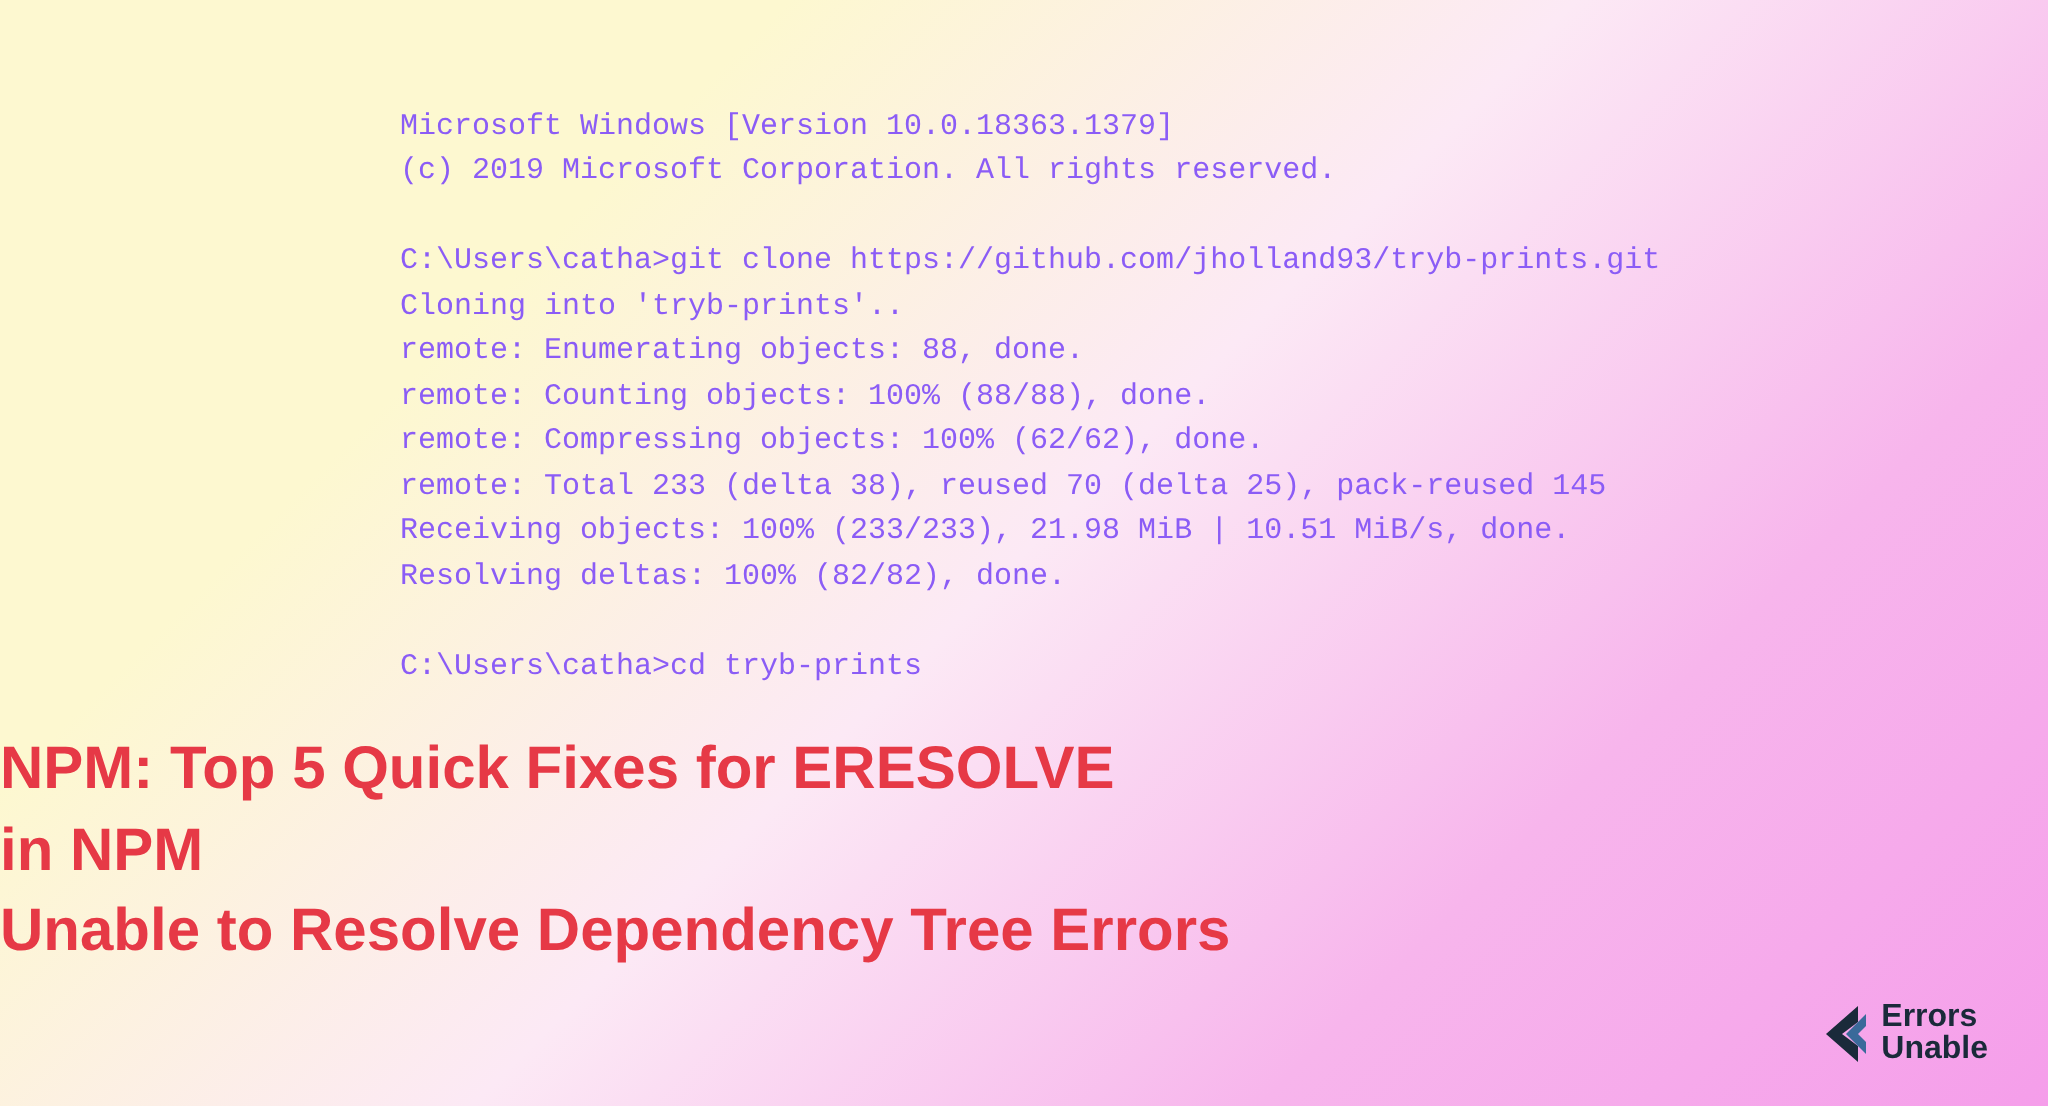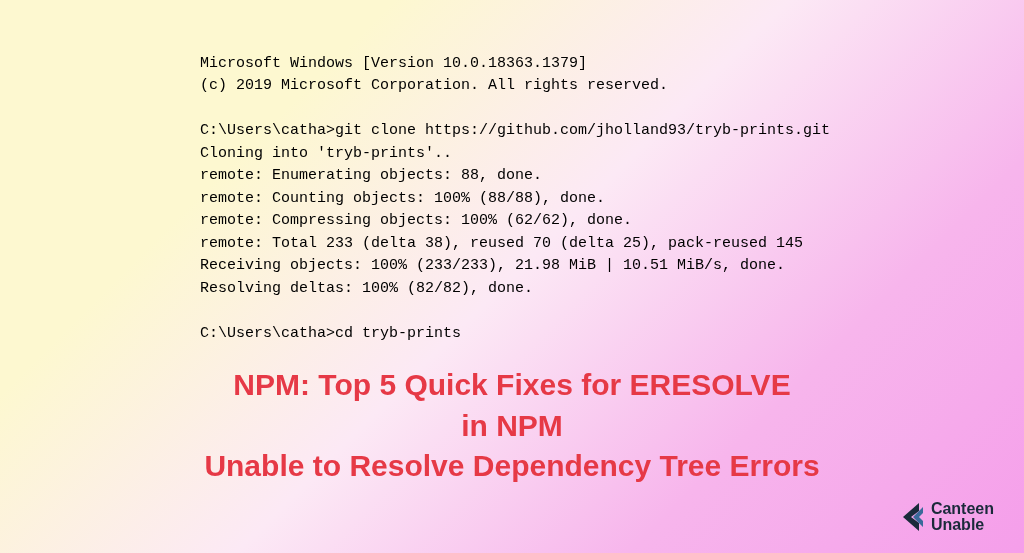--- a/index.html
+++ b/index.html
@@ -14,29 +14,29 @@
       font-family: 'Courier New', monospace;
       position: relative;
       overflow: hidden;
     }
     .terminal {
       position: absolute;
       left: 200px;
       top: 30px;
       font-size: 15px;
       line-height: 1.5;
-      color: #000000;
+      color: #8b5cf6;
       font-family: 'Consolas', 'Courier New', monospace;
       white-space: pre;
     }
     .headline {
       position: absolute;
       width: 100%;
       top: 365px;
-      text-align: center;
+      text-align: left;
       color: #e63946;
       font-family: 'Arial Rounded MT Bold', 'Arial', sans-serif;
       font-weight: bold;
       font-size: 30px;
       line-height: 1.35;
     }
     .logo {
       position: absolute;
       bottom: 20px;
       right: 30px;
@@ -84,16 +84,16 @@
 </div>
 
 <div class="logo">
   <span class="logo-icon">
     <svg viewBox="0 0 32 32" width="32" height="32">
       <path d="M 24 2 L 8 16 L 24 30 L 24 22 L 16 16 L 24 10 Z" fill="#1a2a3a"></path>
       <path d="M 28 6 L 18 16 L 28 26 L 28 20 L 24 16 L 28 12 Z" fill="#3a6a9a"></path>
     </svg>
   </span>
   <span class="logo-text">
-    <span>Canteen</span>
+    <span>Errors</span>
     <span>Unable</span>
   </span>
 </div>
 
 </body></html>

